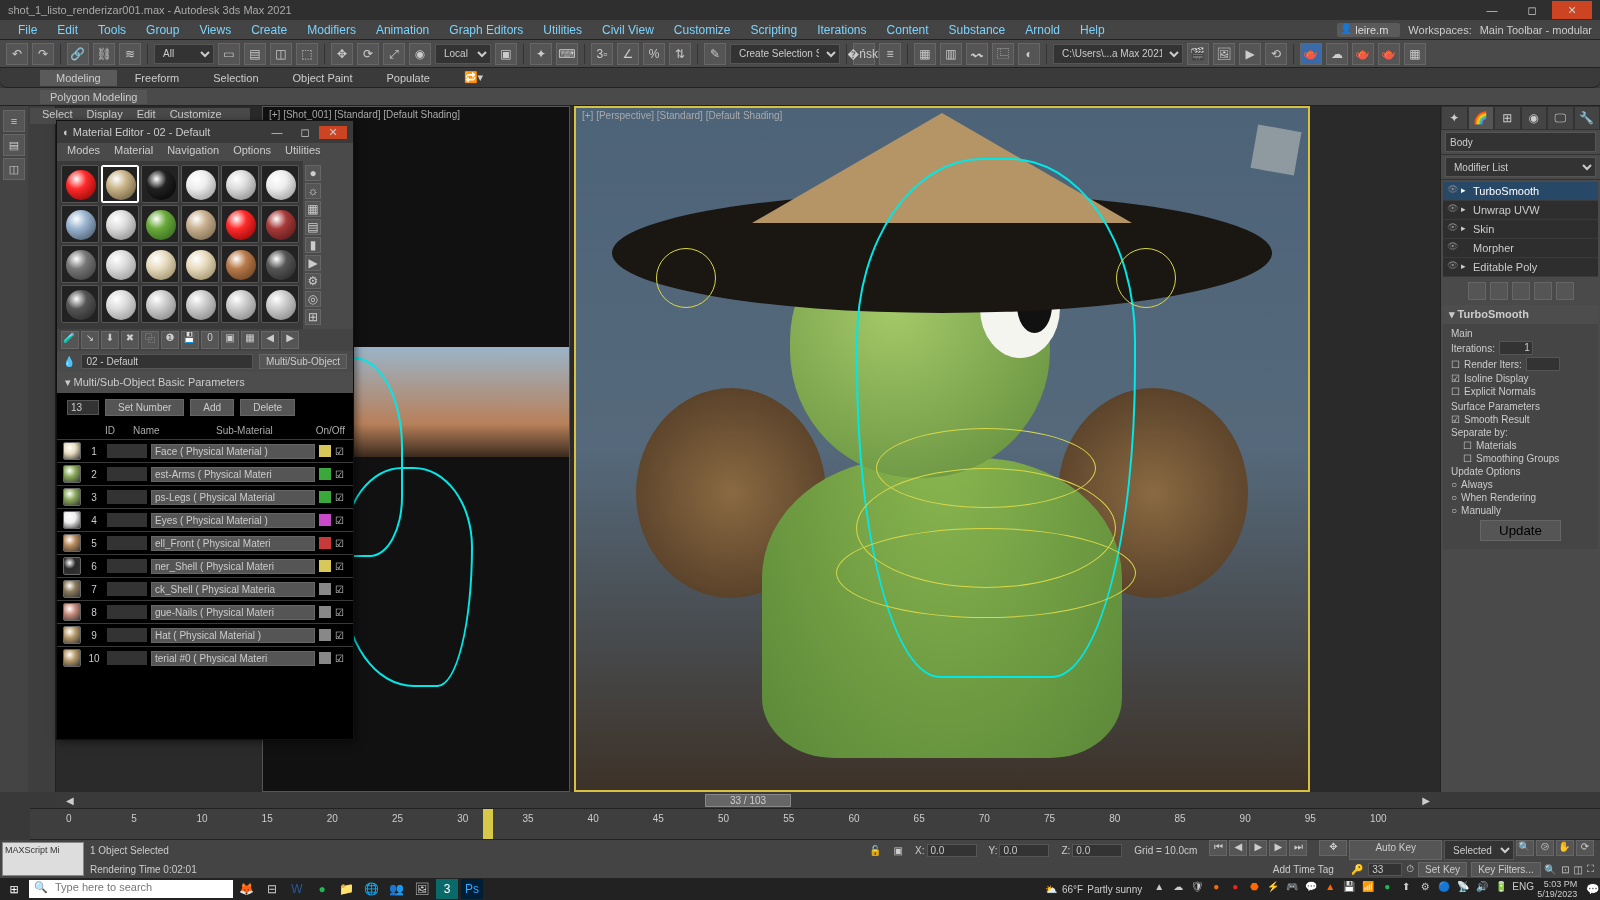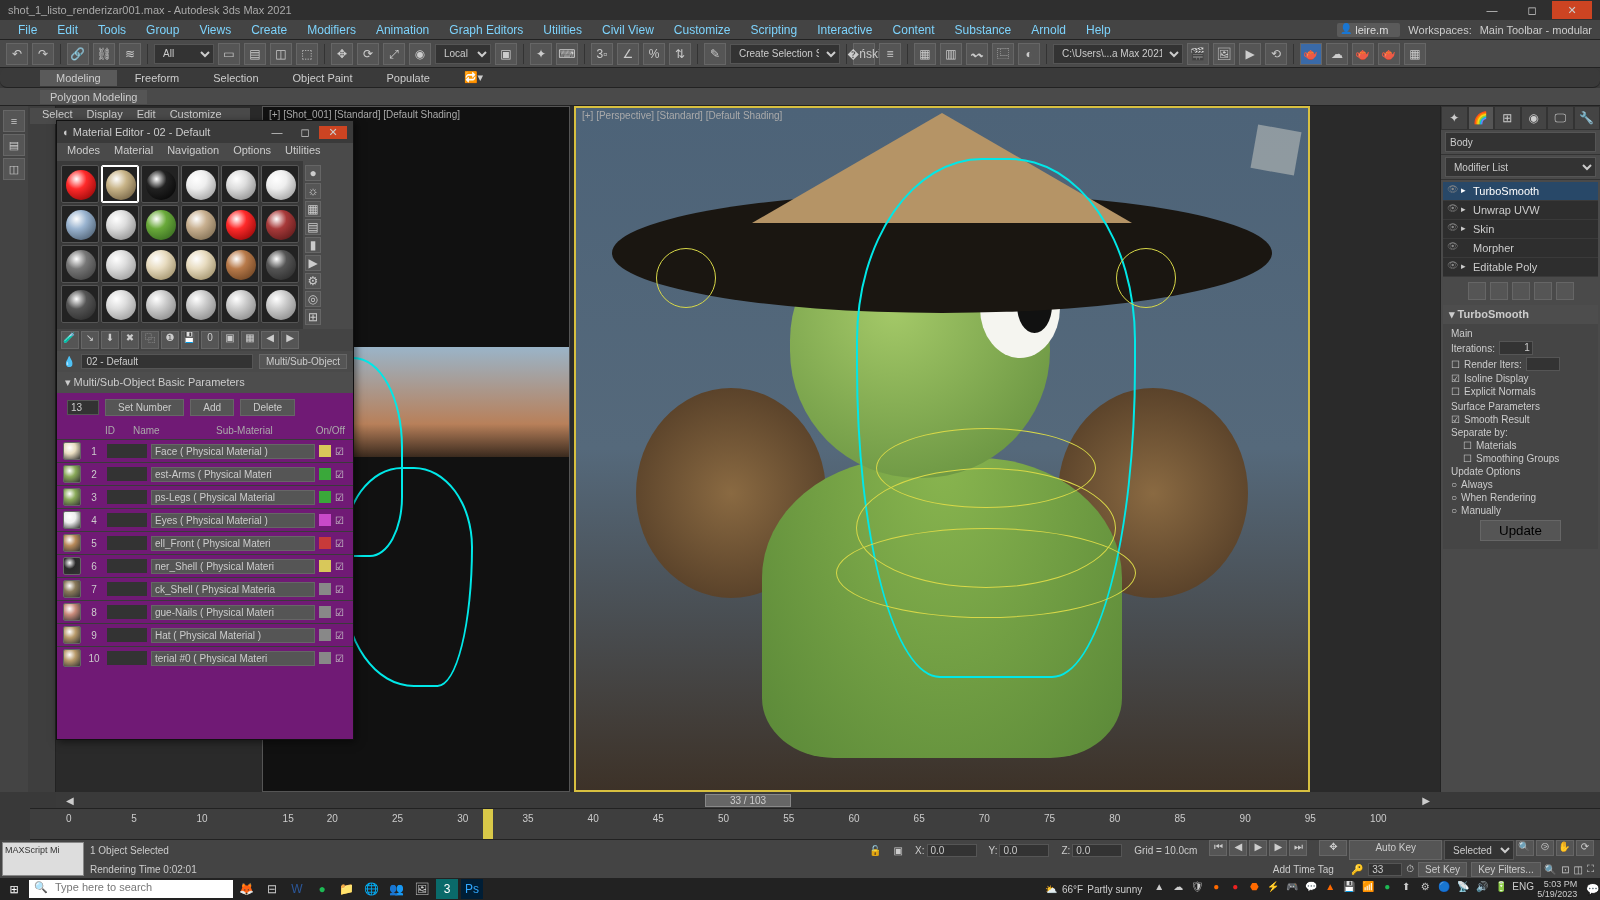--- a/index.html
+++ b/index.html
@@ -97,21 +97,21 @@
 .matwin .mmenu{ height:18px; display:flex; gap:2px; padding:0 4px; background:#4a4a4a; font-size:11px;}
 .matwin .mmenu span{ padding:1px 6px;}
 .matwin .slots{ display:grid; grid-template-columns:repeat(6,38px); grid-auto-rows:38px; gap:2px; padding:4px; background:#3a3a3a;}
 .slot{ width:38px; height:38px; background:#222; border:1px solid #555; border-radius:2px; position:relative; overflow:hidden;}
 .slot .ball{ position:absolute; left:4px; top:4px; width:30px; height:30px; border-radius:50%; background:radial-gradient(circle at 35% 30%, #fff, #888 45%, #333);}
 .slot.sel{ border:1px solid #fff; box-shadow:inset 0 0 0 1px #fff;}
 .matwin .toolrow{ height:22px; display:flex; gap:2px; padding:2px 4px; background:#444; align-items:center;}
 .matwin .toolrow .tb{ width:18px; height:18px; background:#555; border:1px solid #666; font-size:10px; text-align:center;}
 .matwin .mname{ display:flex; padding:3px 6px; gap:6px; align-items:center; font-size:10px;}
 .matwin .mname .nf{ flex:1; background:#333; border:1px solid #555; padding:1px 4px;}
-.matwin .params{ flex:1; overflow:auto; background:#701a75;}
+.matwin .params{ flex:1; overflow:auto; background:#000000;}
 .matwin .phead{ padding:4px 8px; background:#4d4d4d; font-size:11px;}
 .matwin .pbtns{ display:flex; gap:6px; padding:6px 10px; align-items:center;}
 .matwin .pbtns .nb{ width:32px; background:#333; border:1px solid #555; padding:1px 3px; font-size:10px;}
 .matwin .pbtns button{ background:#555; border:1px solid #666; color:#ccc; padding:2px 12px; font-size:10px;}
 .matwin .subhdr{ display:flex; padding:3px 8px; font-size:10px; color:#aaa; gap:10px;}
 .matwin .sublist{ }
 .subrow{ display:flex; align-items:center; gap:4px; padding:2px 6px; border-top:1px solid #3a3a3a; font-size:10px;}
 .subrow .sw{ width:18px; height:18px; border:1px solid #666; border-radius:2px;}
 .subrow .id{ width:18px; text-align:center;}
 .subrow .nm{ width:40px; background:#333; height:14px;}
@@ -168,21 +168,21 @@
   <span class="mitem">Group</span>
   <span class="mitem">Views</span>
   <span class="mitem">Create</span>
   <span class="mitem">Modifiers</span>
   <span class="mitem">Animation</span>
   <span class="mitem">Graph Editors</span>
   <span class="mitem">Utilities</span>
   <span class="mitem">Civil View</span>
   <span class="mitem">Customize</span>
   <span class="mitem">Scripting</span>
-  <span class="mitem">Interactive</span>
+  <span class="mitem">Iterations</span>
   <span class="mitem">Content</span>
   <span class="mitem">Substance</span>
   <span class="mitem">Arnold</span>
   <span class="mitem">Help</span>
   <div class="rblock">
     <span class="user">leire.m</span>
     <span>Workspaces:</span>
     <span>Main Toolbar - modular</span>
   </div>
 </div>
@@ -607,21 +607,21 @@
   <span style="position:absolute; left:10px">◀</span>
   <div class="thumb">33 / 103</div>
   <span style="position:absolute; right:10px">▶</span>
 </div>
 
 <div class="truler">
   <div class="ticks" id="ticks">
       <div class="tick" style="left: 0%;">0</div>
       <div class="tick" style="left: 5%;">5</div>
       <div class="tick" style="left: 10%;">10</div>
-      <div class="tick" style="left: 15%; margin-left: 21px;">15</div>
+      <div class="tick" style="left: 15%;">15</div>
       <div class="tick" style="left: 20%;">20</div>
       <div class="tick" style="left: 25%;">25</div>
       <div class="tick" style="left: 30%;">30</div>
       <div class="tick" style="left: 35%;">35</div>
       <div class="tick" style="left: 40%;">40</div>
       <div class="tick" style="left: 45%;">45</div>
       <div class="tick" style="left: 50%;">50</div>
       <div class="tick" style="left: 55%;">55</div>
       <div class="tick" style="left: 60%;">60</div>
       <div class="tick" style="left: 65%;">65</div>

